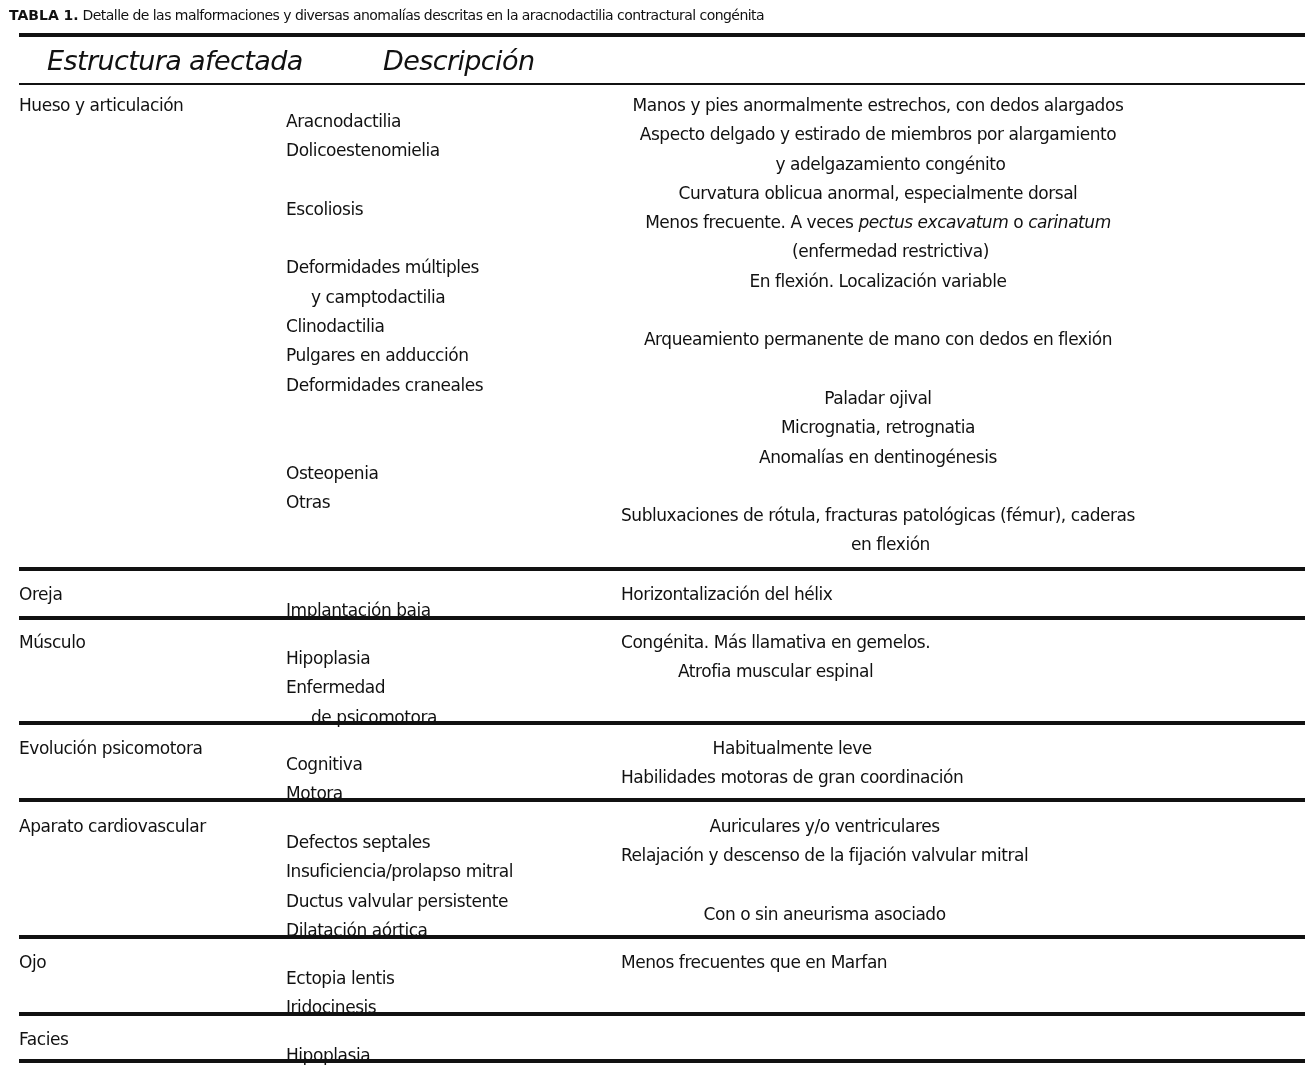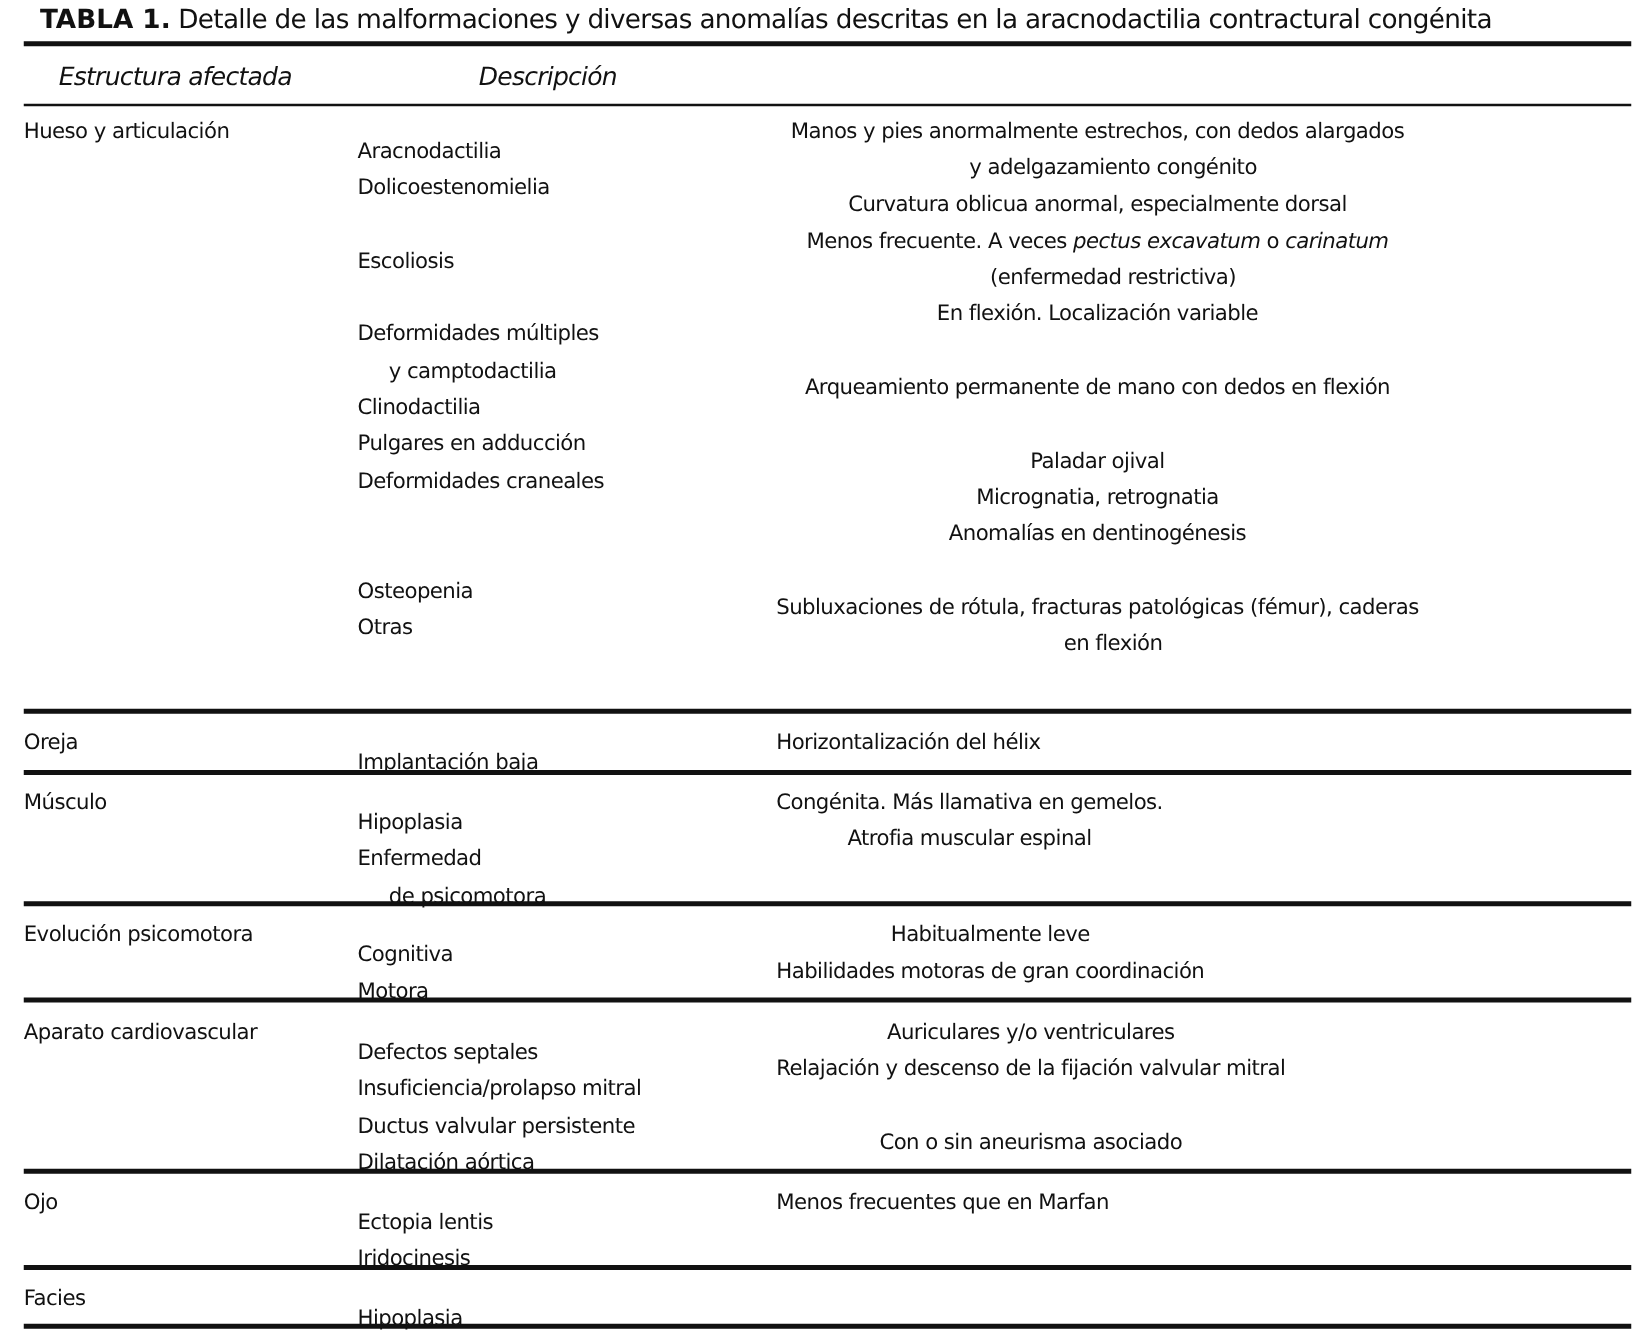--- a/index.html
+++ b/index.html
@@ -2,30 +2,30 @@
 <html><head>
 <meta charset="utf-8">
 <style>
   html, body { margin: 0; padding: 0; background: #ffffff; }
   body {
     width: 1312px; height: 1071px; overflow: hidden; position: relative;
     font-family: "DejaVu Sans", "Liberation Sans", sans-serif;
     color: #111111;
   }
   .caption {
-    position: absolute; left: 32px; top: 2px;
-    font-size: 21px; line-height: 26px; white-space: nowrap;
+    position: absolute; left: 9px; top: 2px;
+    font-size: 14px; line-height: 26px; white-space: nowrap;
     letter-spacing: -0.55px;
     text-align: center;
   }
   .caption .lbl { font-weight: bold; letter-spacing: 0; }
   .rule { position: absolute; left: 19px; width: 1286px; background: #111; }
   .rule.thick { height: 4px; }
   .rule.thin { height: 2px; }
-  .hdr { position: absolute; top: 47px; font-style: italic; font-size: 20px; line-height: 28px; letter-spacing: -0.6px; }
+  .hdr { position: absolute; top: 47px; font-style: italic; font-size: 27px; line-height: 28px; letter-spacing: -0.6px; }
   .row { position: absolute; left: 0; width: 1312px; }
   .col { position: absolute; top: 0; font-size: 17px; line-height: 29.3px; letter-spacing: -0.45px; white-space: nowrap; }
   .c1 { left: 19px; }
   .c2 { left: 286px; margin-top: 16px; }
   .c3 { left: 621px; text-align: center; }
   .line { height: 29.3px; }
   .indent { padding-left: 25px; }
   .em { font-style: italic; }
 </style>
 </head>
@@ -58,20 +58,21 @@
         <div class="line">Pulgares en adducción</div>
         <div class="line">Deformidades craneales</div>
         <div class="line"></div>
         <div class="line"></div>
         <div class="line">Osteopenia</div>
         <div class="line">Otras</div>
         <div class="line"></div>
       </div>
       <div class="col c3">
         <div class="line">Manos y pies anormalmente estrechos, con dedos alargados</div>
+        <div class="line">Aspecto delgado y estirado de miembros por alargamiento</div>
         <div class="line indent">y adelgazamiento congénito</div>
         <div class="line">Curvatura oblicua anormal, especialmente dorsal</div>
         <div class="line"><span>Menos frecuente. A veces </span><span class="em">pectus excavatum</span><span> o </span><span class="em">carinatum</span></div>
         <div class="line indent">(enfermedad restrictiva)</div>
         <div class="line">En flexión. Localización variable</div>
         <div class="line"></div>
         <div class="line">Arqueamiento permanente de mano con dedos en flexión</div>
         <div class="line"></div>
         <div class="line">Paladar ojival</div>
         <div class="line">Micrognatia, retrognatia</div>

